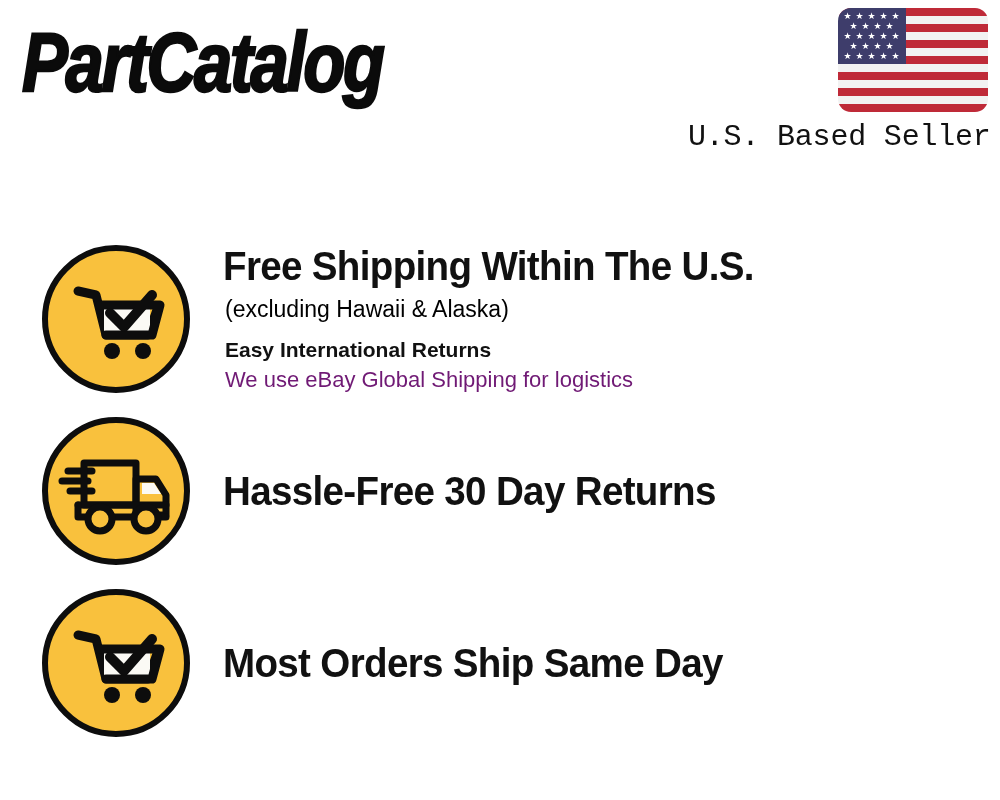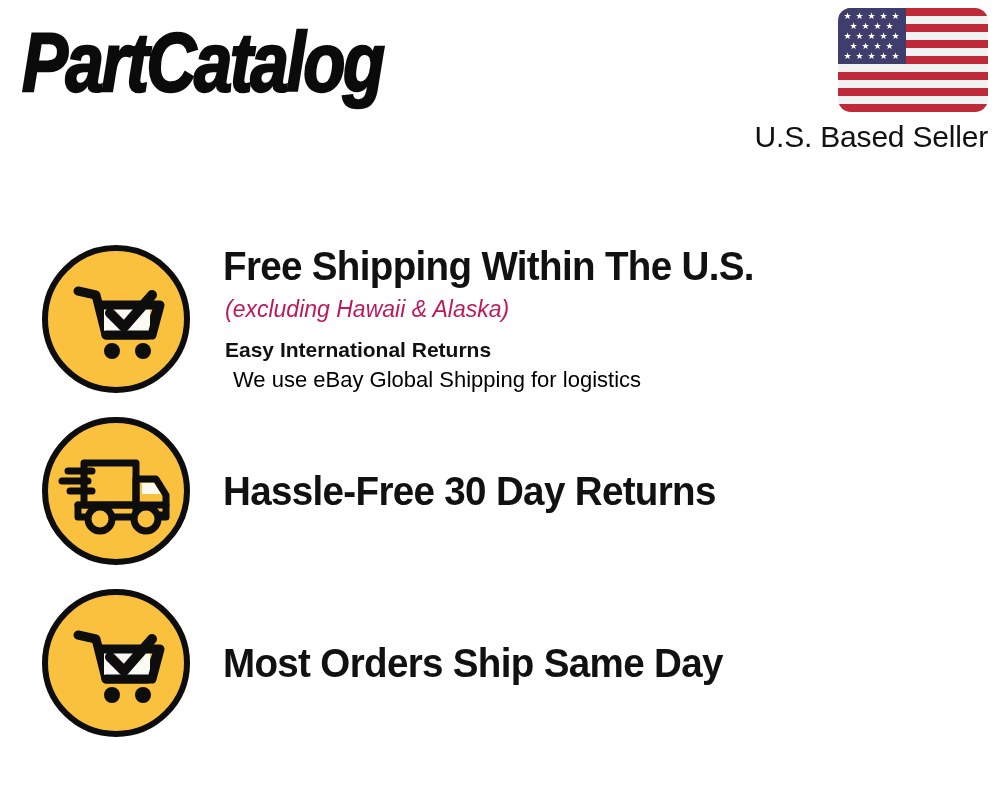--- a/index.html
+++ b/index.html
@@ -100,21 +100,21 @@
     color: #ffffff;
     font-size: 9px;
     line-height: 9px;
     width: 9px;
     height: 9px;
     text-align: center;
   }
   .seller-text {
     display: block;
     margin-top: 4px;
-    font-family: Liberation Sans, sans-serif;
+    font-family: Liberation Mono, monospace;
     font-weight: 400;
     font-size: 30px;
     line-height: 34px;
     letter-spacing: -0.2px;
     color: #111111;
     white-space: nowrap;
   }
 
   
   .features {
@@ -167,40 +167,38 @@
     color: #111111;
     transform: scaleX(0.94);
     transform-origin: left center;
     white-space: nowrap;
   }
   .line-sub {
     font-family: "Liberation Sans", sans-serif;
     font-weight: 400;
     font-size: 23px;
     line-height: 30px;
-    color: #be185d;
-    white-space: nowrap;
-    font-style: italic;
+    color: #000000;
+    white-space: nowrap;
   }
   .line-bold {
     font-family: "Liberation Sans", sans-serif;
     font-weight: 700;
     font-size: 21px;
     line-height: 30px;
     color: #111111;
     white-space: nowrap;
   }
   .line-reg {
     font-family: "Liberation Sans", sans-serif;
     font-weight: 400;
     font-size: 22px;
     line-height: 31px;
-    color: #000000;
-    white-space: nowrap;
-    margin-left: 8px;
+    color: #701a75;
+    white-space: nowrap;
   }
 
   .row1-title { position: absolute; left: 0; top: 0; }
   .row1-paren { position: absolute; left: 2px; top: 51px; }
   .row1-intl  { position: absolute; left: 2px; top: 92px; }
   .row1-ebay  { position: absolute; left: 2px; top: 121px; }
 
   .row2-title { position: absolute; left: 0; top: 53px; }
   .row3-title { position: absolute; left: 0; top: 53px; }
 </style>

